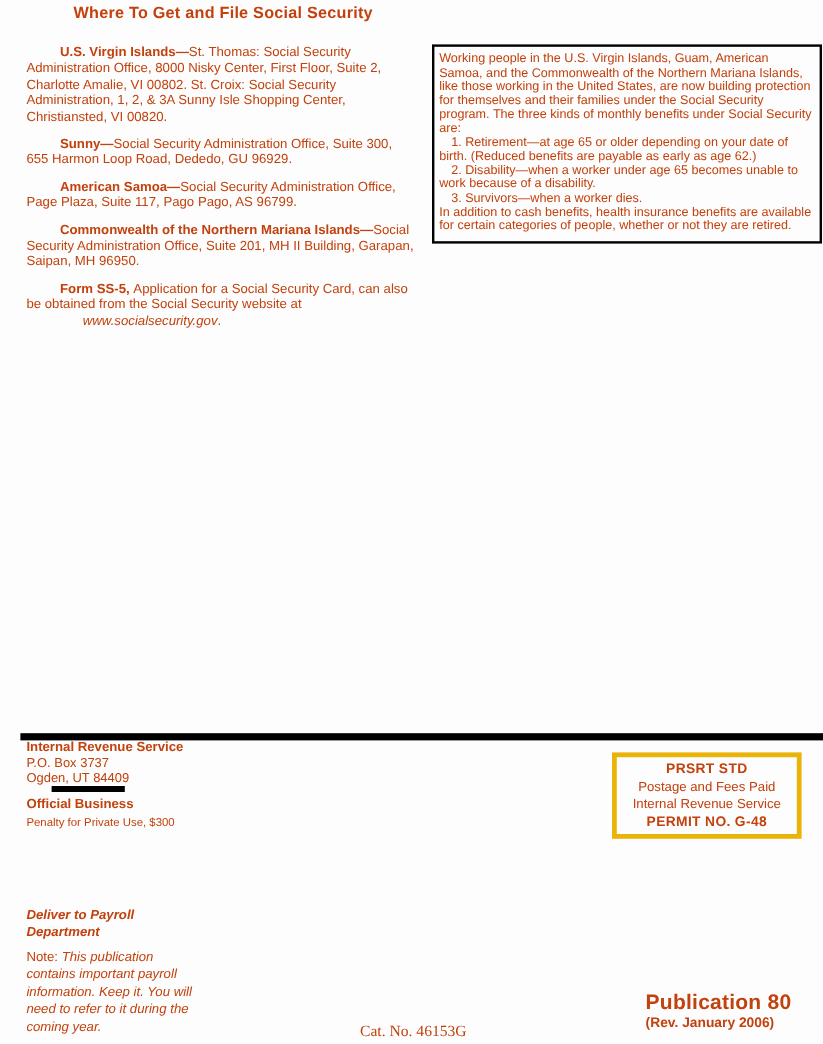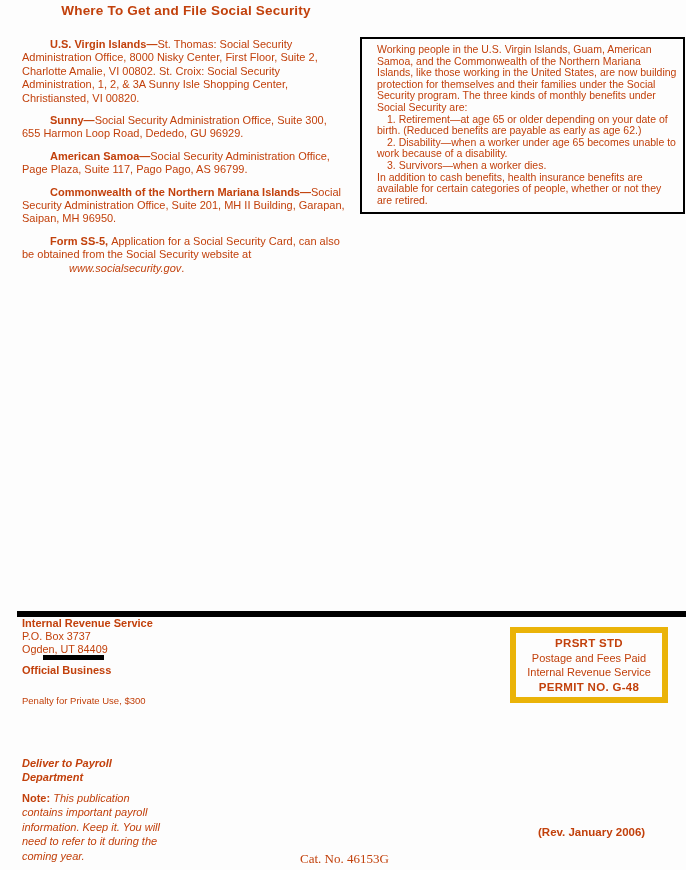--- a/index.html
+++ b/index.html
@@ -12,47 +12,47 @@
     text-align:center; font-size:13.5px; font-weight:bold; line-height:15.5px;
     letter-spacing:0.2px;
   }
   .left-col { position:absolute; left:22px; top:38px; width:325px; }
   .para { margin:0 0 9px 0; font-size:11px; line-height:13.4px; }
   .para .lead { font-weight:bold;margin-left:28px; }
   .para .url { font-style:italic;margin-left:47px; }
 
   .benefits-box {
     position:absolute; left:360px; top:37px; width:325px; box-sizing:border-box;
-    border:2px solid #000; padding:5px 6px 6px 15px;
+    border:2px solid #000; padding:5px 6px 6px 4px;
     font-size:10.5px; line-height:11.6px;
   }
   .bb-item { text-indent:10px; }
 
   .full-bar  { position:absolute; left:17px; top:611px; width:669px; height:6px; background:#000; }
   .short-bar { position:absolute; left:43px; top:655px; width:61px; height:5px; background:#000; }
 
   .sender { position:absolute; left:22px; top:617px; font-size:10.8px; line-height:13.2px; }
   .sender-name { font-weight:bold; font-size:11px; }
 
   .official { position:absolute; left:22px; top:664px; }
   .official-line { font-weight:bold; font-size:11px; line-height:13px; }
-  .penalty-line { font-size:9.5px; line-height:12px; margin-top:18px; }
+  .penalty-line { font-size:9.5px; line-height:12px; margin-top:3px; }
 
   .permit-box {
     position:absolute; left:510px; top:627px; width:158px; box-sizing:border-box;
-    border:6px solid #eab308; text-align:center; padding:3px 2px;
+    border:4px solid #eab308; text-align:center; padding:3px 2px;
     font-size:11px; line-height:14.6px;
   }
   .permit-bold { font-weight:bold; font-size:11.5px; letter-spacing:0.3px; }
 
   .deliver { position:absolute; left:22px; top:756px; font-weight:bold; font-size:11px; line-height:14px;font-style:italic; }
 
   .note { position:absolute; left:22px; top:791px; width:144px; margin:0;
           font-size:11px; line-height:14.4px; font-style:italic; }
-  .note .note-lead { font-style:normal; font-weight:bold; }
+  .note .note-lead { font-style:normal; font-weight:normal; }
 
   .catno { position:absolute; left:300px; top:851px; font-size:13px;font-family:Liberation Serif, serif; }
 
   .pub-block { position:absolute; left:538px; top:825px; }
   .pub-title { font-weight:bold; font-size:17.5px; line-height:21px; letter-spacing:0.2px; }
   .pub-rev   { font-weight:bold; font-size:11.5px; line-height:14px; }
 </style>
 </head>
 <body>
 
@@ -116,16 +116,17 @@
   </div>
 
   <p class="note">
     <span class="note-lead">Note:</span>
     <span>This publication contains important payroll information. Keep it. You will need to refer to it during the coming year.</span>
   </p>
 
   <div class="catno">Cat. No. 46153G</div>
 
   <div class="pub-block">
+    <div class="pub-title">Publication 80</div>
     <div class="pub-rev">(Rev. January 2006)</div>
   </div>
 
 </div>
 
 </body></html>

